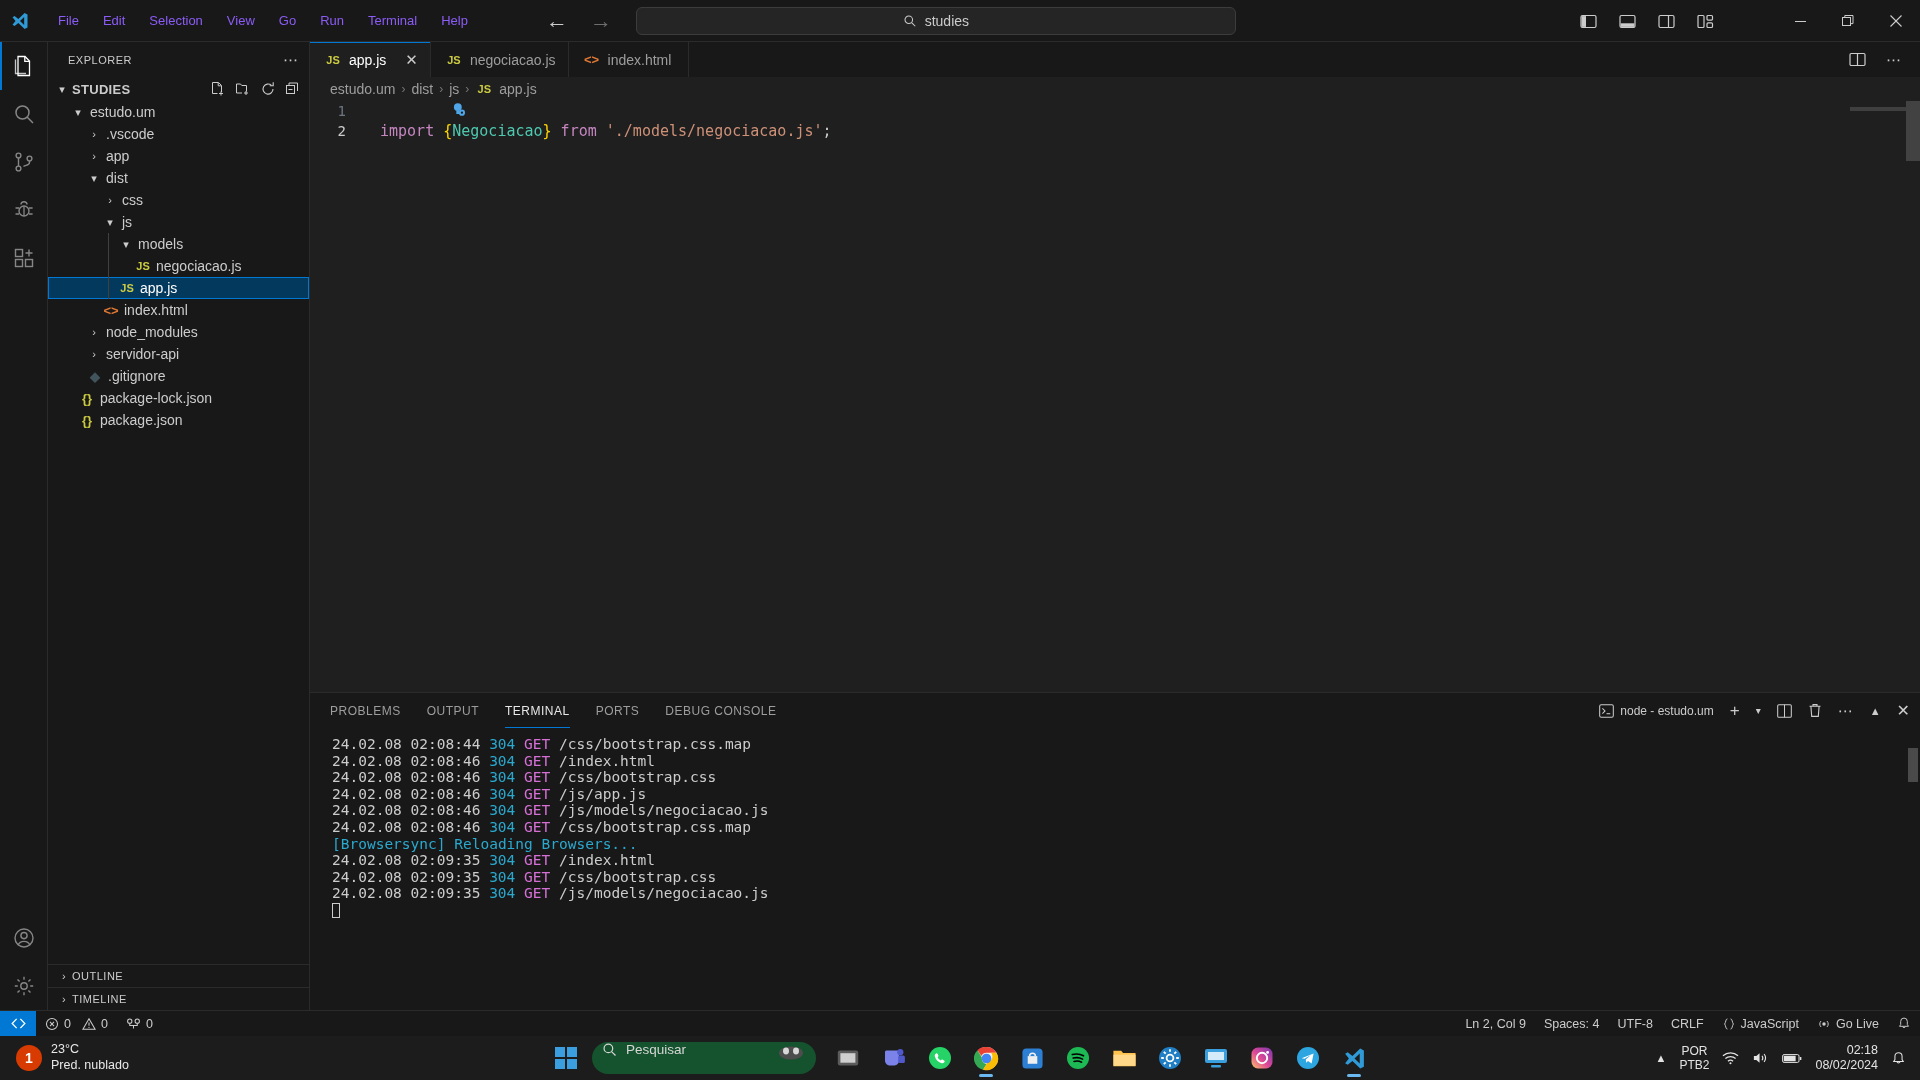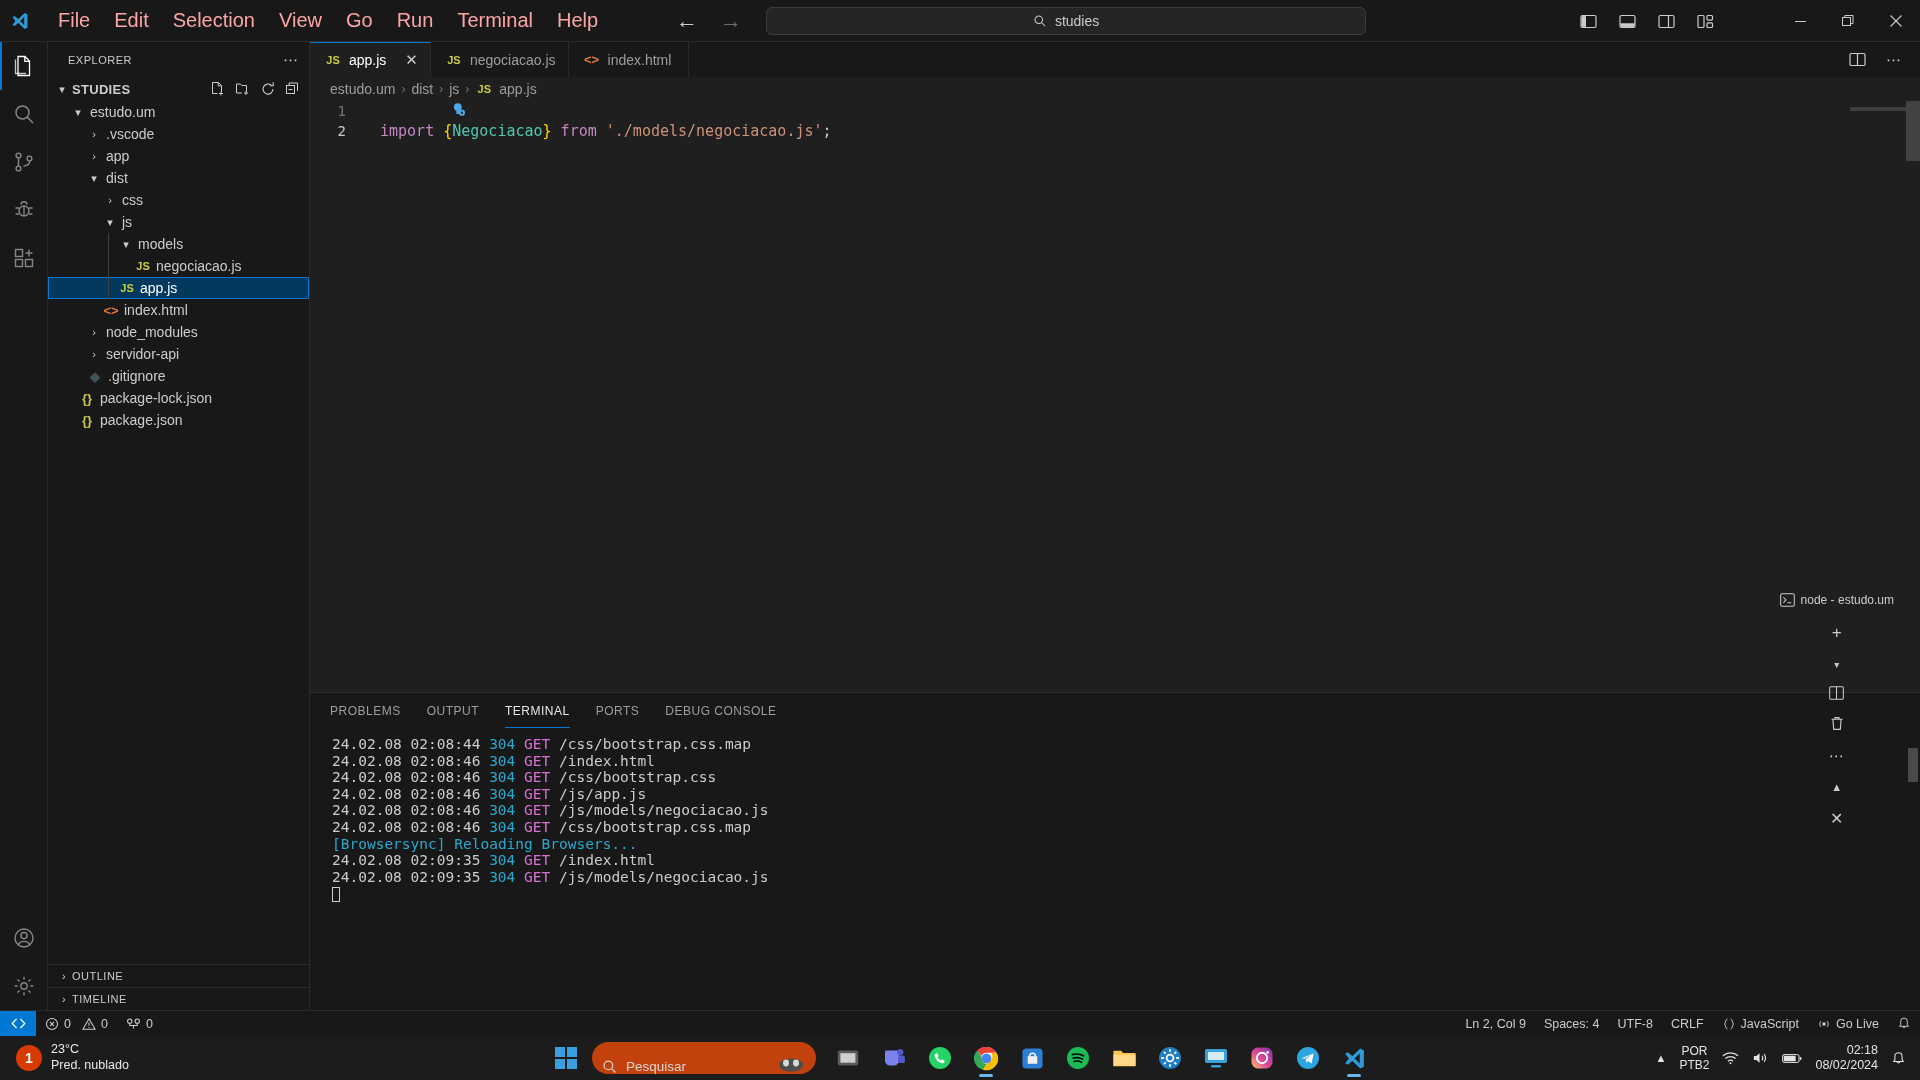--- a/index.html
+++ b/index.html
@@ -13,21 +13,21 @@
 
   
   #titlebar {
     position: absolute; top: 0; left: 0; width: 1920px; height: 42px;
     background: #181818; display: flex; align-items: center;
     border-bottom: 1px solid #2b2b2b;
   }
   #vscode-logo { width: 40px; display: flex; align-items: center; justify-content: center; }
   .menu-items { display: flex; align-items: center; gap: 0px; margin-left: 6px; }
   .menu-item {
-    color: #fca5a5; font-size: 20px; padding: 4px 12px; border-radius: 4px;
+    color: #8b5cf6; font-size: 13px; padding: 4px 12px; border-radius: 4px;
     cursor: default; white-space: nowrap; text-align: right;
   }
   #nav-arrows { display: flex; align-items: center; gap: 22px; margin-left: 66px; }
   .nav-arrow { font-size: 22px; line-height: 1; }
   .arrow-back { color: #cccccc; }
   .arrow-fwd { color: #6e6e6e; }
   #cmd-center {
     margin-left: 24px; width: 600px; height: 28px;
     background: #252526; border: 1px solid #3c3c3c; border-radius: 6px;
     display: flex; align-items: center; justify-content: center; gap: 8px;
@@ -167,22 +167,22 @@
   }
   .ptab {
     font-size: 12px; color: #9d9d9d; letter-spacing: .5px; height: 35px;
     display: flex; align-items: center; position: relative;
   }
   .ptab.active { color: #e7e7e7; }
   .ptab.active::after {
     content: ''; position: absolute; left: 0; right: 0; bottom: 0; height: 1px; background: #0078d4;
   }
   #panel-actions {
-    margin-left: auto; display: flex; align-items: center; gap: 16px; padding-right: 26px;
-    color: #cccccc; font-size: 13px; flex-direction: column;
+    margin-left: auto; display: flex; align-items: center; gap: 16px; padding-right: 10px;
+    color: #cccccc; font-size: 13px;
   }
   #term-selector {
     display: flex; align-items: center; gap: 6px; font-size: 12px; color: #cccccc;
   }
   #terminal-body {
     padding: 8px 8px 0 22px; font-family: "DejaVu Sans Mono", monospace; font-size: 14.5px;
     line-height: 16.6px; color: #cccccc; position: relative; height: 280px; overflow: hidden;
   }
   .t-ts { color: #cccccc; }
   .t-304 { color: #2aa9cf; }
@@ -233,22 +233,22 @@
   }
   .tb-icon {
     width: 40px; height: 40px; border-radius: 5px; display: flex;
     align-items: center; justify-content: center; position: relative;
   }
   .tb-icon.active::after {
     content: ''; position: absolute; bottom: 1px; left: 50%; transform: translateX(-50%);
     width: 14px; height: 3px; border-radius: 2px; background: #6cb8f0;
   }
   #tb-search {
-    width: 224px; height: 32px; background: #c2410c; border-radius: 16px;
-    display: flex; align-items: flex-end; gap: 9px; padding: 0 10px;
+    width: 224px; height: 32px; background: #14532d; border-radius: 16px;
+    display: flex; align-items: flex-start; gap: 9px; padding: 0 10px;
     color: #d6d6d6; font-size: 13.5px; margin-right: 6px;
   }
   #tray {
     position: absolute; right: 0; top: 0; height: 44px; display: flex;
     align-items: center; gap: 13px; padding-right: 14px; color: #e3e3e3; font-size: 12px;
   }
   #lang-ind { line-height: 1.2; text-align: center; font-size: 12px; }
   #clock { line-height: 1.2; text-align: right; font-size: 12.5px; }
 </style>
 </head>
@@ -586,20 +586,21 @@
   </div>
   <div id="terminal-body">
     <div><span class="t-ts">24.02.08 02:08:44</span> <span class="t-304">304</span> <span class="t-get">GET</span> <span class="t-path">/css/bootstrap.css.map</span></div>
     <div><span class="t-ts">24.02.08 02:08:46</span> <span class="t-304">304</span> <span class="t-get">GET</span> <span class="t-path">/index.html</span></div>
     <div><span class="t-ts">24.02.08 02:08:46</span> <span class="t-304">304</span> <span class="t-get">GET</span> <span class="t-path">/css/bootstrap.css</span></div>
     <div><span class="t-ts">24.02.08 02:08:46</span> <span class="t-304">304</span> <span class="t-get">GET</span> <span class="t-path">/js/app.js</span></div>
     <div><span class="t-ts">24.02.08 02:08:46</span> <span class="t-304">304</span> <span class="t-get">GET</span> <span class="t-path">/js/models/negociacao.js</span></div>
     <div><span class="t-ts">24.02.08 02:08:46</span> <span class="t-304">304</span> <span class="t-get">GET</span> <span class="t-path">/css/bootstrap.css.map</span></div>
     <div><span class="t-bs-b">[Browsersync]</span><span class="t-bs-m"> Reloading Browsers...</span></div>
     <div><span class="t-ts">24.02.08 02:09:35</span> <span class="t-304">304</span> <span class="t-get">GET</span> <span class="t-path">/index.html</span></div>
+    <div><span class="t-ts">24.02.08 02:09:35</span> <span class="t-304">304</span> <span class="t-get">GET</span> <span class="t-path">/css/bootstrap.css</span></div>
     <div><span class="t-ts">24.02.08 02:09:35</span> <span class="t-304">304</span> <span class="t-get">GET</span> <span class="t-path">/js/models/negociacao.js</span></div>
     <div><span class="term-cursor"></span></div>
     <div id="panel-scroll-thumb"></div>
   </div>
 </div>
 
 <div id="statusbar">
   <div id="remote-indicator">
     <svg width="15" height="13" viewBox="0 0 16 14">
       <polyline points="6,2 1.2,7 6,12" fill="none" stroke="#ffffff" stroke-width="1.4"></polyline>

